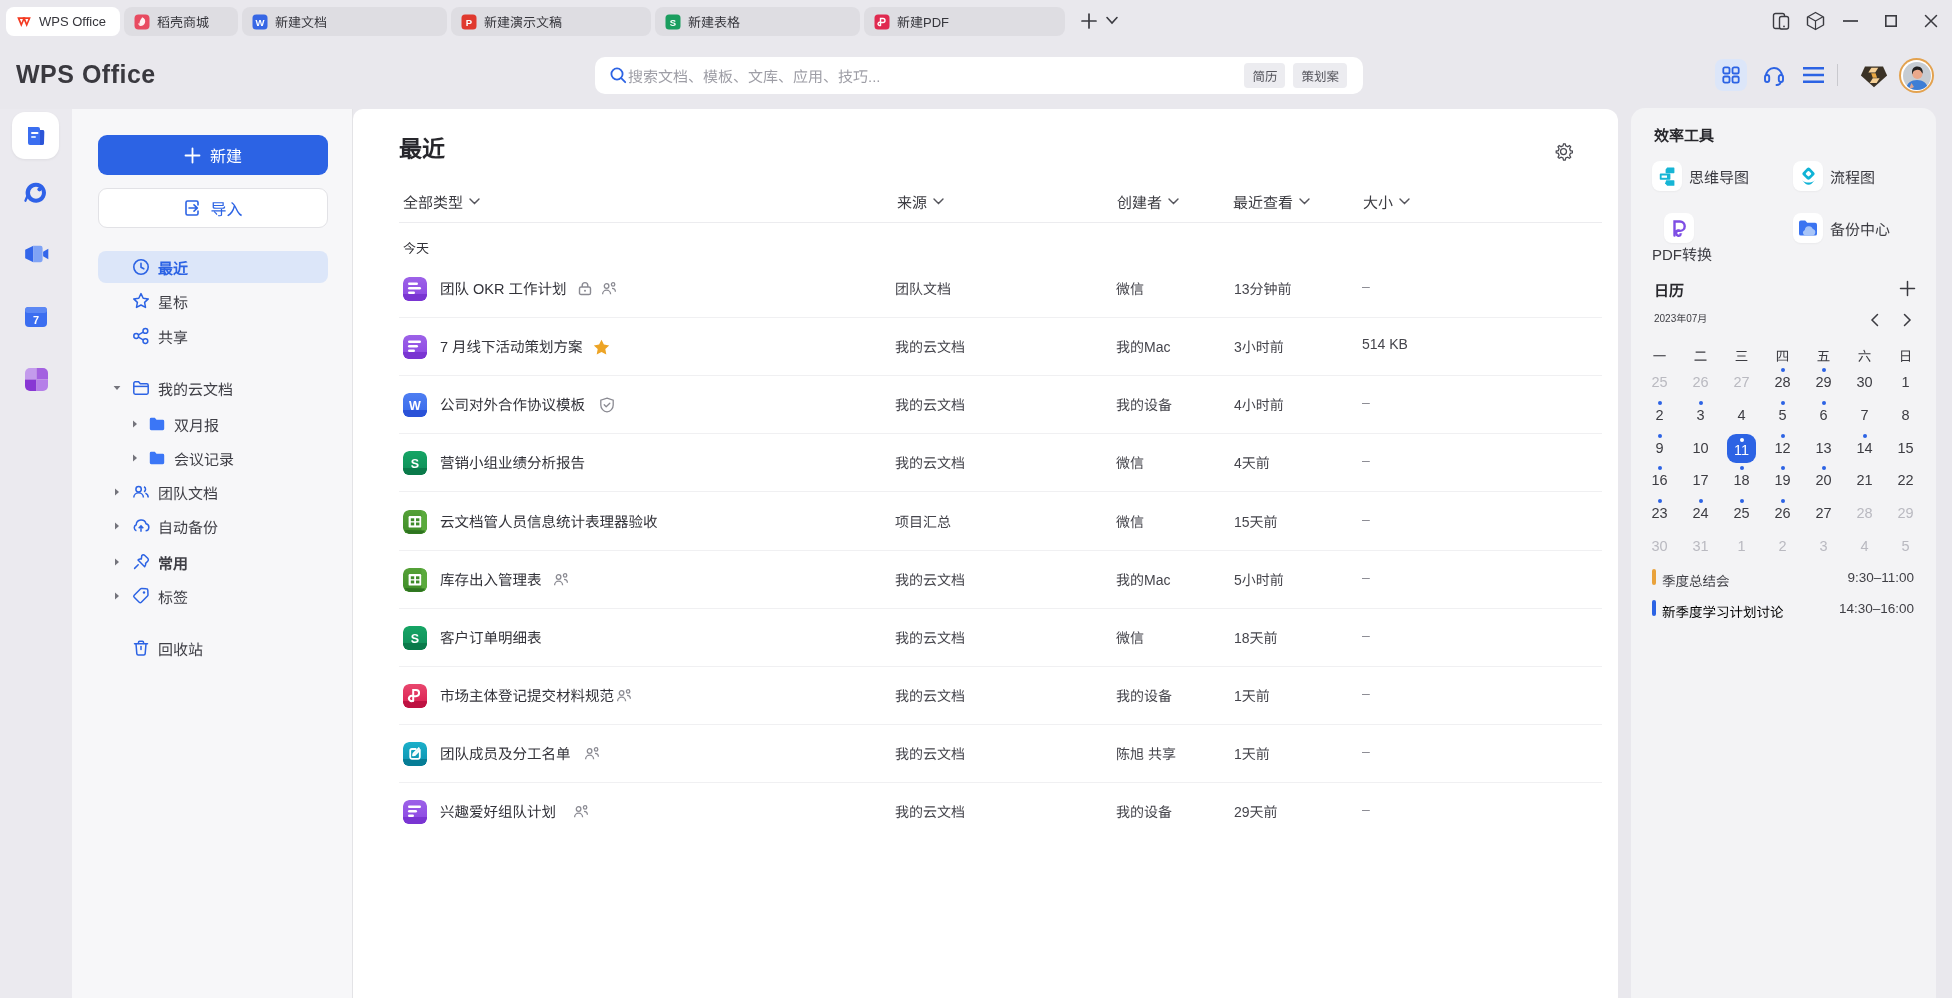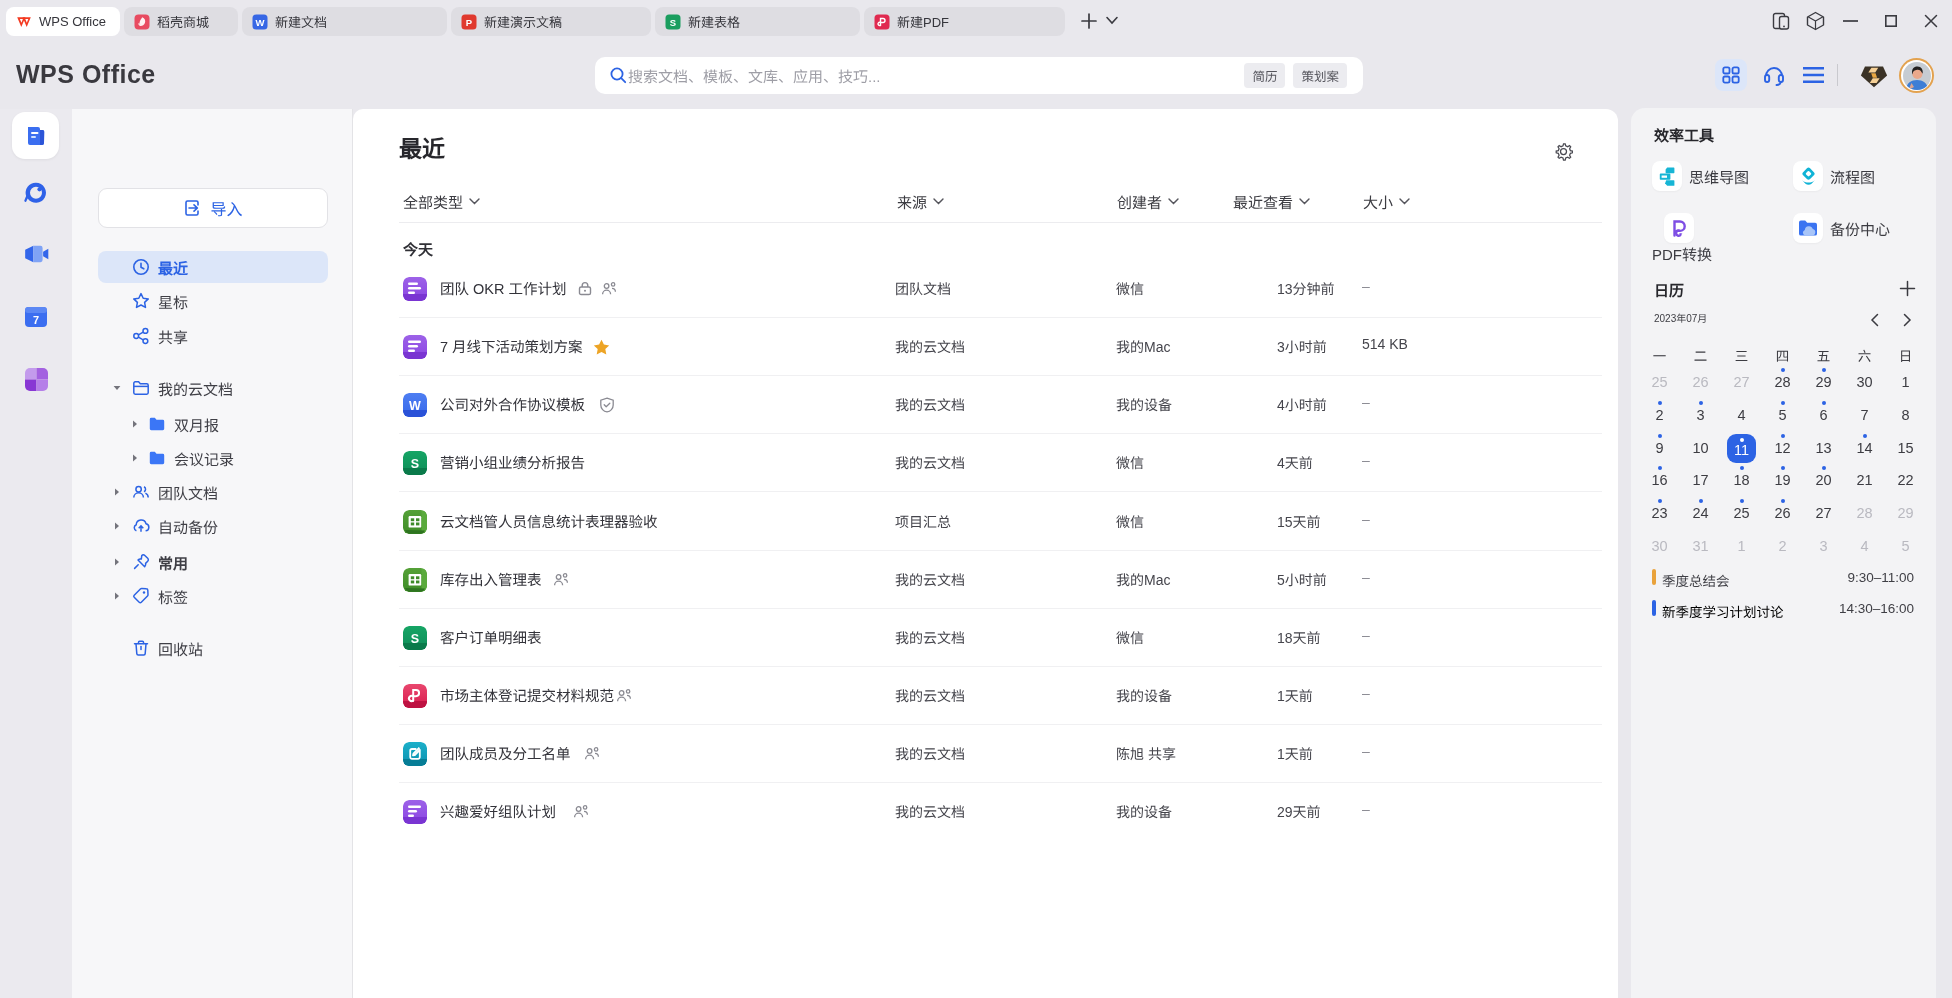--- a/index.html
+++ b/index.html
@@ -37,28 +37,28 @@
   .nitem .arr { position:absolute; left:14px; width:10px; height:10px; }
   .nitem.sub .nic { margin-left:50px; }
   .nitem.sub .arr { left:32px; }
 
   
   .main { position:absolute; left:353px; top:109px; width:1265px; height:889px; background:#ffffff; border-radius:10px 12px 0 0; }
   .mtitle { position:absolute; left:46px; top:21px; font-size:23px; font-weight:700; color:#27272c; }
   .filter { position:absolute; top:82px; font-size:15px; color:#3c3c42; display:flex; align-items:center; }
   .filter svg { margin-left:6px; }
   .hr1 { position:absolute; left:46px; right:16px; top:113px; border-top:1px solid #ececef; }
-  .today { position:absolute; left:50px; top:129px; font-size:15px; font-weight:700; color:#303036;text-align:center; }
+  .today { position:absolute; left:50px; top:129px; font-size:13px; font-weight:400; color:#303036;text-align:center; }
   .row { position:absolute; left:46px; right:16px; height:58px; }
   .row .sep { position:absolute; left:0; right:0; bottom:0; border-top:1px solid #f0f0f2; }
   .ficon { position:absolute; left:4px; top:17px; width:24px; height:24px; border-radius:6px; }
   .fname { position:absolute; left:41px; top:17px; font-size:14.5px; color:#33333a; white-space:nowrap; }
   .c1 { position:absolute; top:18px; left:496px; font-size:14px; color:#45454c; }
   .c2 { position:absolute; top:18px; left:717px; font-size:14px; color:#45454c; }
-  .c3 { position:absolute; top:18px; left:835px; font-size:14px; color:#45454c;margin-left:43px; }
+  .c3 { position:absolute; top:18px; left:835px; font-size:14px; color:#45454c; }
   .c4 { position:absolute; top:18px; left:963px; font-size:14px; color:#45454c; }
   .badges { position:absolute; top:21px; display:flex; gap:9px; align-items:center; }
 
   
   .right { position:absolute; left:1631px; top:108px; width:305px; height:890px; background:#f3f3f5; border-radius:14px 14px 0 0; }
   .rtitle { position:absolute; left:23px; font-size:15px; font-weight:700; color:#27272c; }
   .tool { position:absolute; display:flex; align-items:center; }
   .tool .tbox { width:30px; height:30px; background:#ffffff; border-radius:8px; display:flex; align-items:center; justify-content:center; margin-right:7px; box-shadow:0 1px 2px rgba(0,0,0,.04); }
   .tool .tlabel { font-size:15px; color:#3b3b41; }
   .cal-head { position:absolute; left:23px; top:202px; font-size:10px; color:#3c3c42; }
@@ -236,20 +236,26 @@
           <rect x="1" y="1" width="11.5" height="11.5" fill="#c39bec"></rect>
           <rect x="12.5" y="1" width="11.5" height="11.5" fill="#a361e0"></rect>
           <rect x="1" y="12.5" width="11.5" height="11.5" fill="#8837d4"></rect>
           <rect x="12.5" y="12.5" width="11.5" height="11.5" fill="#b57fe8"></rect>
         </g>
       </svg>
   </div>
 </div>
 
 <div class="nav">
+  <div class="btn-new">
+    <svg width="17" height="17" viewBox="0 0 17 17" style="margin-right:9px;">
+        <path d="M8.5 1.5 V15.5 M1.5 8.5 H15.5" stroke="#fff" stroke-width="1.8" stroke-linecap="round"></path>
+      </svg>
+    新建
+  </div>
   <div class="btn-imp">
     <svg width="18" height="18" viewBox="0 0 18 18" style="margin-right:9px;">
         <path d="M15 6.5 V3.5 a1.5 1.5 0 0 0 -1.5 -1.5 h-9 A1.5 1.5 0 0 0 3 3.5 v11 A1.5 1.5 0 0 0 4.5 16 h9 a1.5 1.5 0 0 0 1.5 -1.5 v-3" fill="none" stroke="#2c63e4" stroke-width="1.6"></path>
         <path d="M6 9 h8 M11 5.8 L14.4 9 L11 12.2" fill="none" stroke="#2c63e4" stroke-width="1.6" stroke-linecap="round" stroke-linejoin="round"></path>
       </svg>
     导入
   </div>
 
   <div class="nitem sel" style="top:142px;">
     <svg class="nic" viewBox="0 0 18 18">

